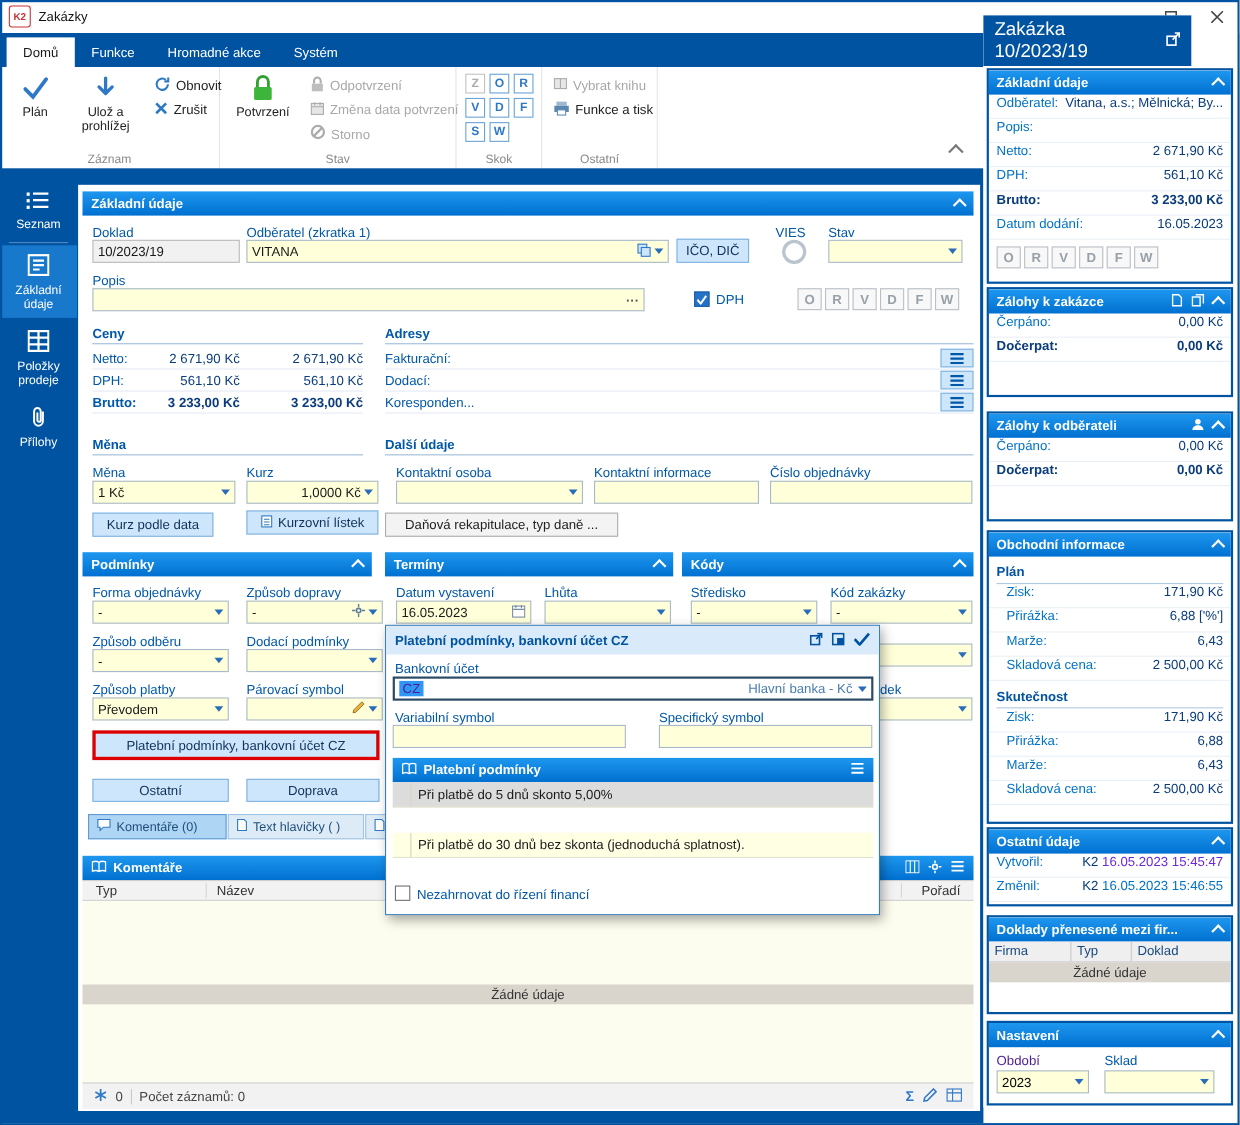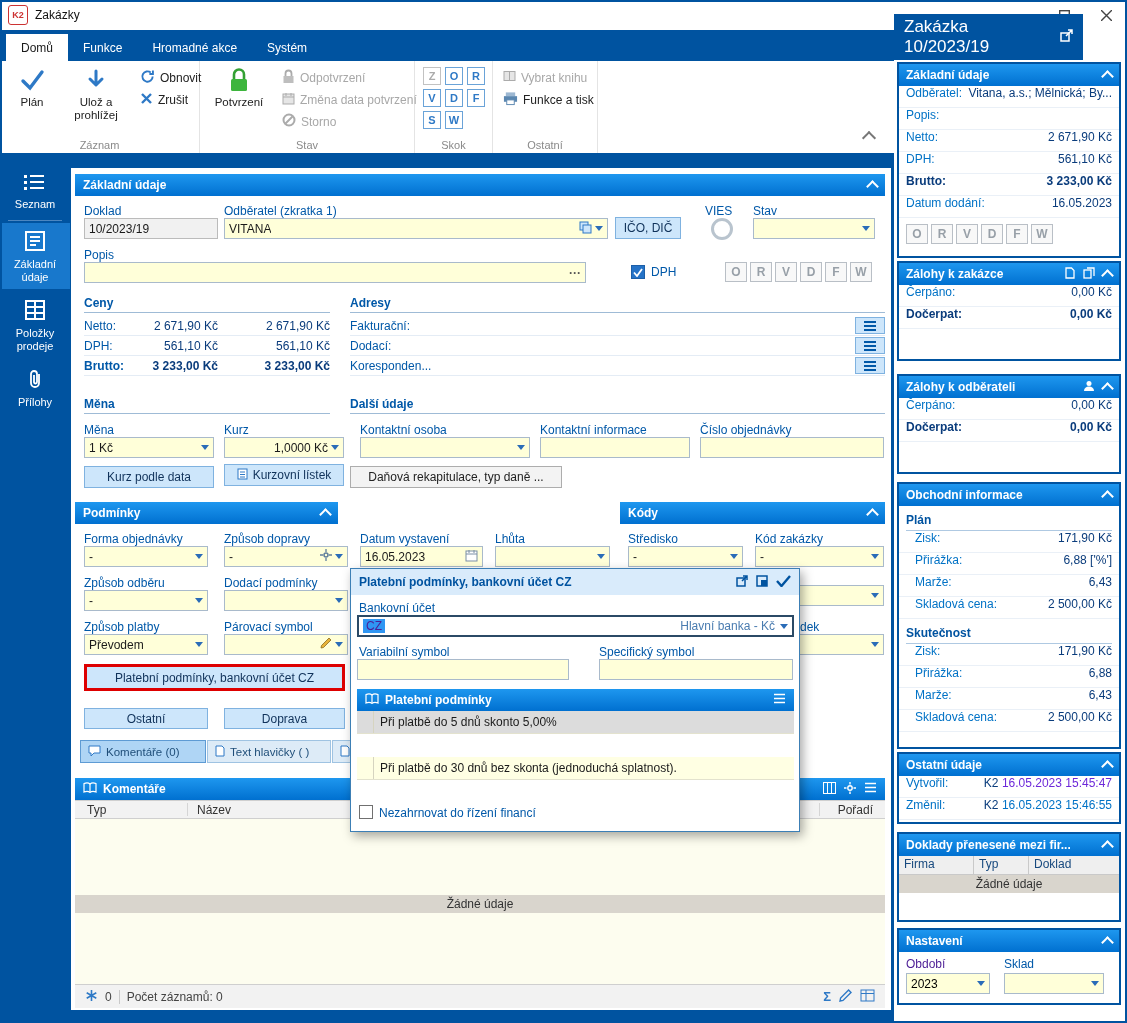--- a/index.html
+++ b/index.html
@@ -400,36 +400,42 @@
           </span>
         </div>
       <div class="fld" style="left:289px;top:269px;width:170px">
           <span class="ddw">
             <span class="dda"></span>
           </span>
         </div>
       <div class="fld" style="left:469px;top:269px;width:150px"></div>
       <div class="fld" style="left:629px;top:269px;width:184px"></div>
 
-      <div class="btn" style="left:13px;top:298px;width:130px;height:22px">
+      <div class="btn" style="left:13px;top:298px;width:110px;height:22px">
           <span>Kurz podle data</span>
         </div>
       <div class="btn" style="left:153px;top:296px;width:120px;height:22px">
         <span><svg width="11" height="12">
               <rect x="1" y="1" width="9" height="10" fill="#fff" stroke="#2E79C6"></rect>
               <path d="M3 4h5M3 6.5h5M3 9h5" stroke="#2E79C6"></path>
             </svg></span>
         <span>Kurzovní lístek</span>
       </div>
       <div class="btn grey" style="left:279px;top:298px;width:212px;height:22px">
           <span>Daňová rekapitulace, typ daně ...</span>
         </div>
 
       <div class="sech" style="left:4px;top:334px;width:263px">
           <span>Podmínky</span>
+          <span class="rgt">
+            <span class="chev"></span>
+          </span>
+        </div>
+      <div class="sech" style="left:279px;top:334px;width:262px">
+          <span>Termíny</span>
           <span class="rgt">
             <span class="chev"></span>
           </span>
         </div>
       <div class="sech" style="left:549px;top:334px;width:265px">
           <span>Kódy</span>
           <span class="rgt">
             <span class="chev"></span>
           </span>
         </div>

